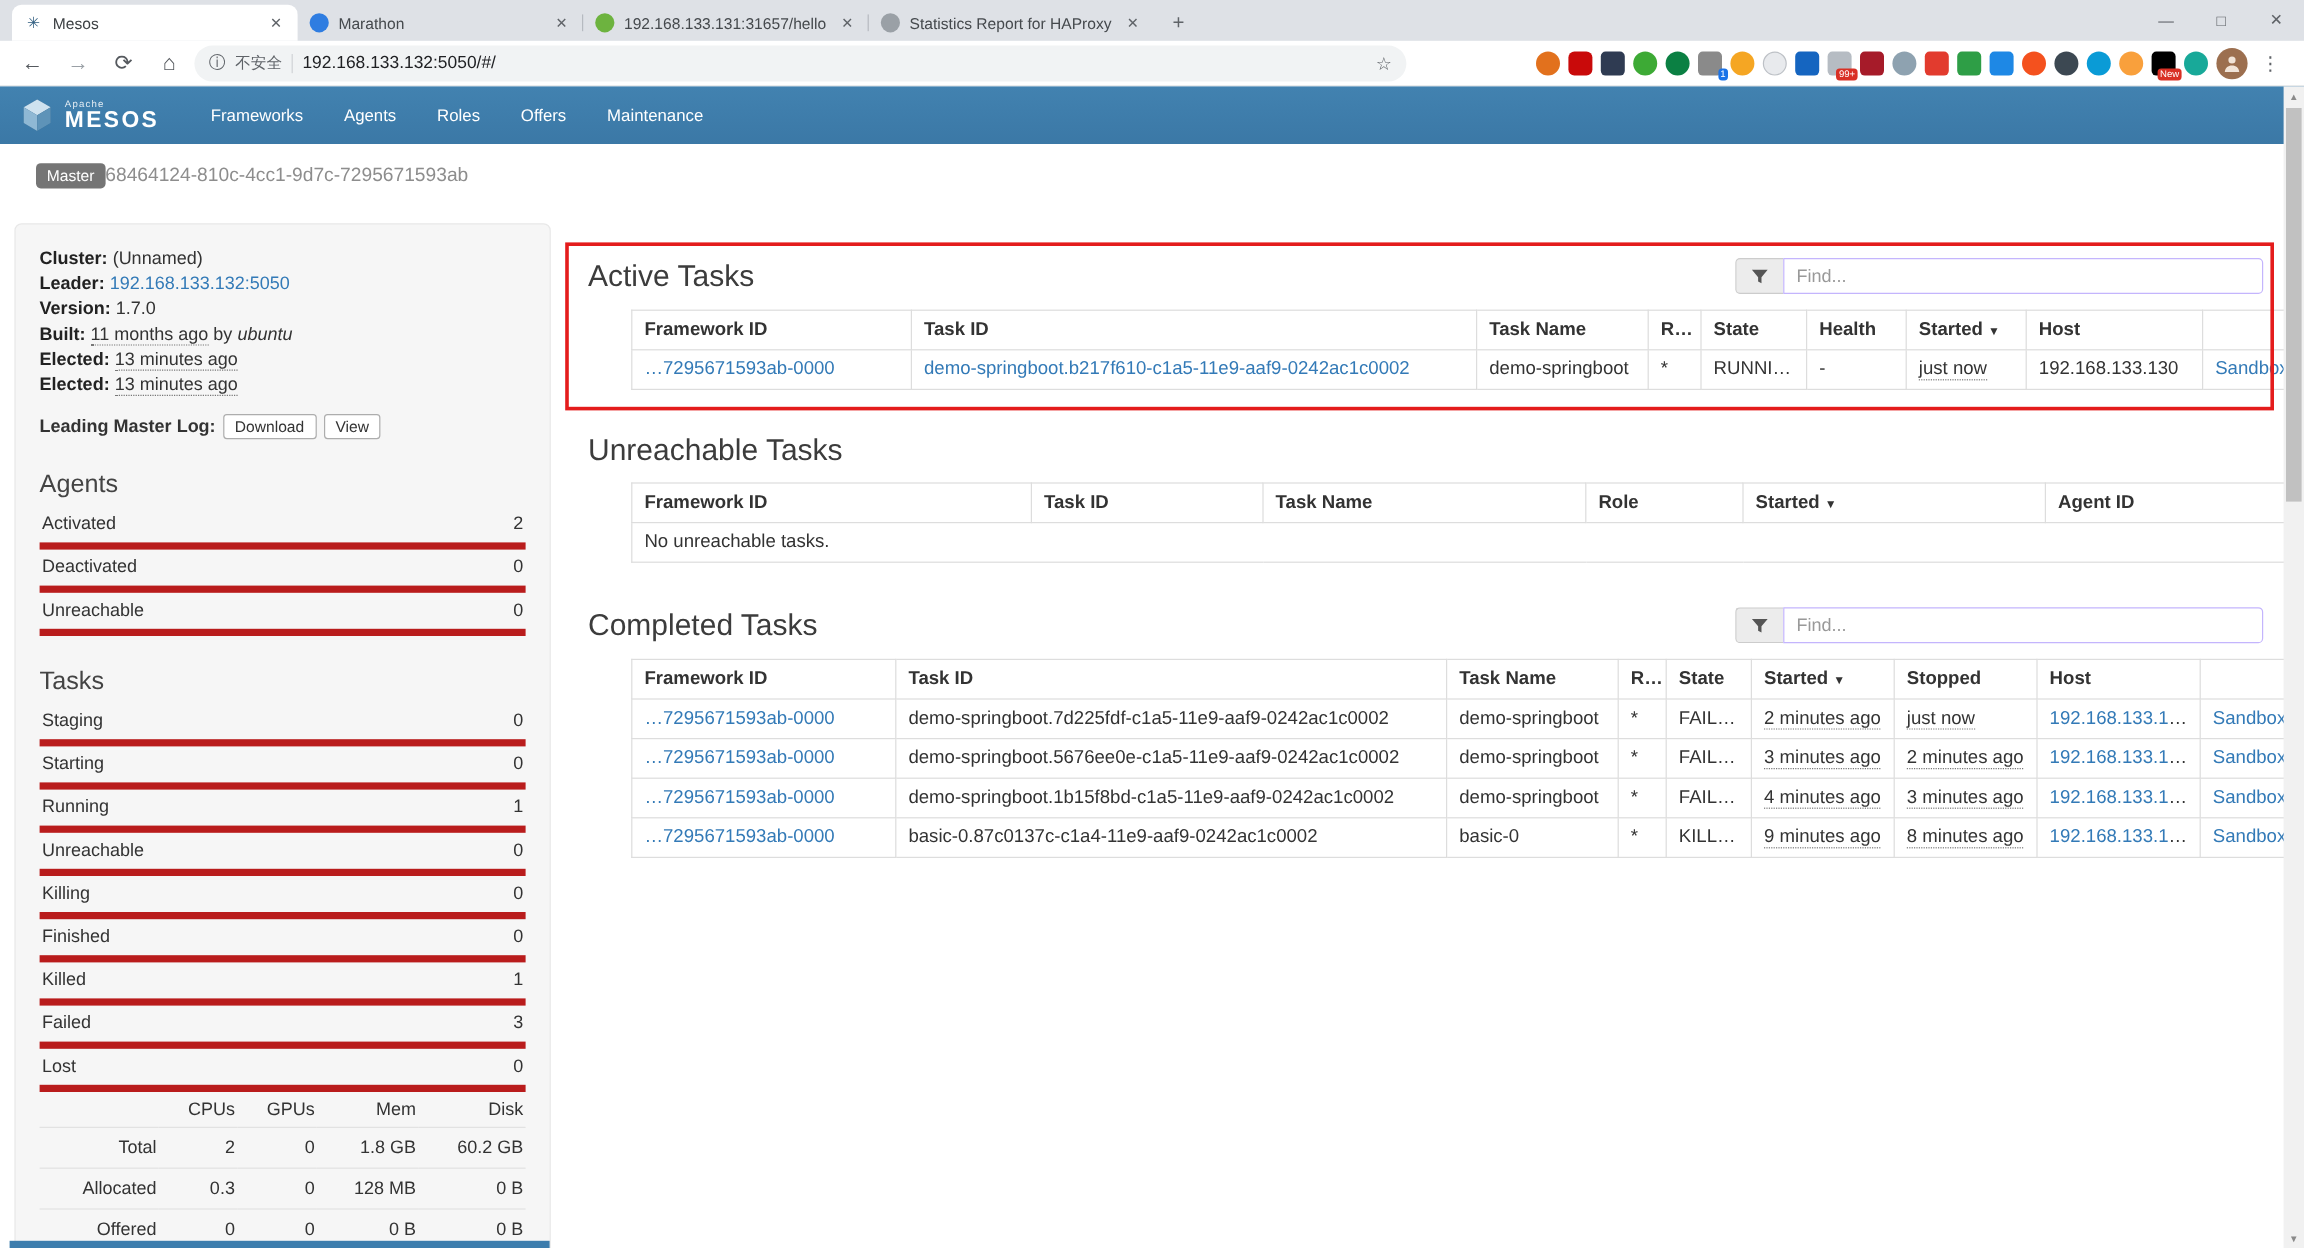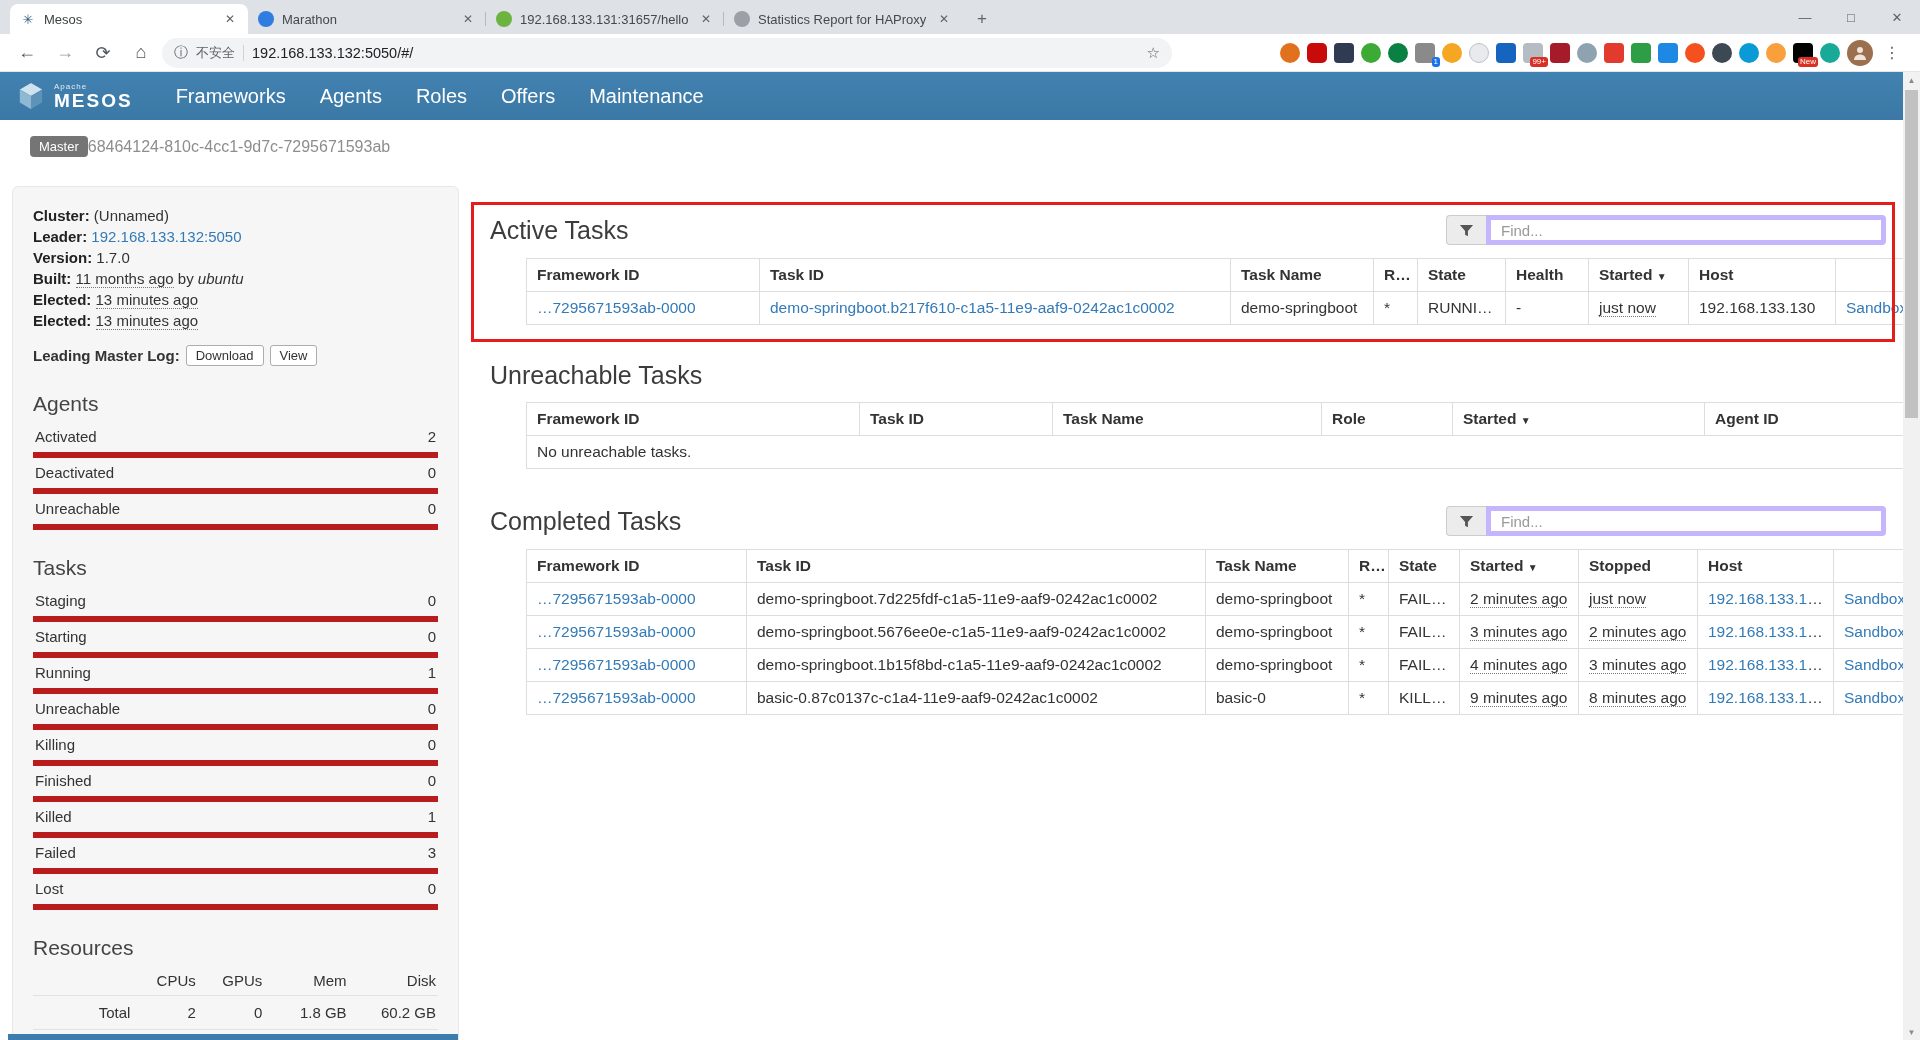--- a/index.html
+++ b/index.html
@@ -60,21 +60,21 @@
 
   
   .mesos-navbar {
     height: 48px; background: linear-gradient(#4282b0, #3b78a6); display: flex; align-items: center;
     padding: 0 16px; color: #fff;
   }
   .brand { display: flex; align-items: center; gap: 8px; margin-right: 26px; cursor: pointer; }
   .brand-text { display: flex; flex-direction: column; line-height: 1; }
   .brand-apache { font-size: 8px; letter-spacing: 1px; opacity: .85; }
   .brand-mesos { font-size: 19px; font-weight: bold; letter-spacing: 2px; }
-  .nav-item { padding: 0 17px; font-size: 20px; color: #ffffff; cursor: pointer; line-height: 48px; }
+  .nav-item { padding: 0 17px; font-size: 14px; color: #ffffff; cursor: pointer; line-height: 48px; }
 
   .master-line { padding: 16px 30px; display: flex; align-items: center; gap: 0; }
   .master-badge { background: #757575; color: #fff; font-size: 13px; padding: 3px 9px; border-radius: 4px; }
   .master-id { color: #8d8d8d; font-size: 16px; }
 
   
   .sidebar {
     position: absolute; left: 12px; top: 186px; width: 447px; height: 900px;
     background: #f6f6f6; border: 1px solid #e8e8e8; border-radius: 6px;
     padding: 18px 20px; font-size: 15px;
@@ -103,21 +103,21 @@
   
   .main { position: absolute; left: 490px; top: 190px; width: 1396px; padding-top: 24px; }
   .section-head { display: flex; align-items: center; justify-content: space-between; height: 32px; }
   .section-title { font-size: 25px; font-weight: 400; color: #3c3c3c; }
   .find-group { display: flex; width: 440px; height: 30px; }
   .find-addon {
     width: 40px; background: #ececec; border: 1px solid #ccc; border-right: none;
     border-radius: 4px 0 0 4px; display: flex; align-items: center; justify-content: center; cursor: pointer;
   }
   .find-input {
-    flex: 1; border: 5px solid #c4b5fd; border-radius: 0 4px 4px 0; font-size: 15px;
+    flex: 1; border: 1px solid #c4b5fd; border-radius: 0 4px 4px 0; font-size: 15px;
     padding: 0 10px; outline: none; color: #333; font-family: "Liberation Sans", sans-serif;
   }
   .find-input::placeholder { color: #999; }
   .tasks-table { width: 100%; border-collapse: collapse; font-size: 15.5px; margin-top: 12px; table-layout: fixed; margin-left: 36px; }
   .tasks-table th, .tasks-table td {
     border: 1px solid #ddd; padding: 7px 10px; text-align: left; color: #333;
     white-space: nowrap; overflow: hidden; text-overflow: ellipsis;
   }
   .tasks-table th { font-weight: bold; }
   .sort { font-size: 10px; color: #333; }
@@ -326,21 +326,20 @@
   </div>
   <div class="stat-row">
     <span>Failed</span>
     <span>3</span>
   </div>
   <div class="stat-row">
     <span>Lost</span>
     <span>0</span>
   </div>
 
-  <div class="side-h2">Resources</div>
   <table class="res-table">
     <thead>
       <tr>
         <th></th>
         <th>CPUs</th>
         <th>GPUs</th>
         <th>Mem</th>
         <th>Disk</th>
       </tr>
     </thead>

